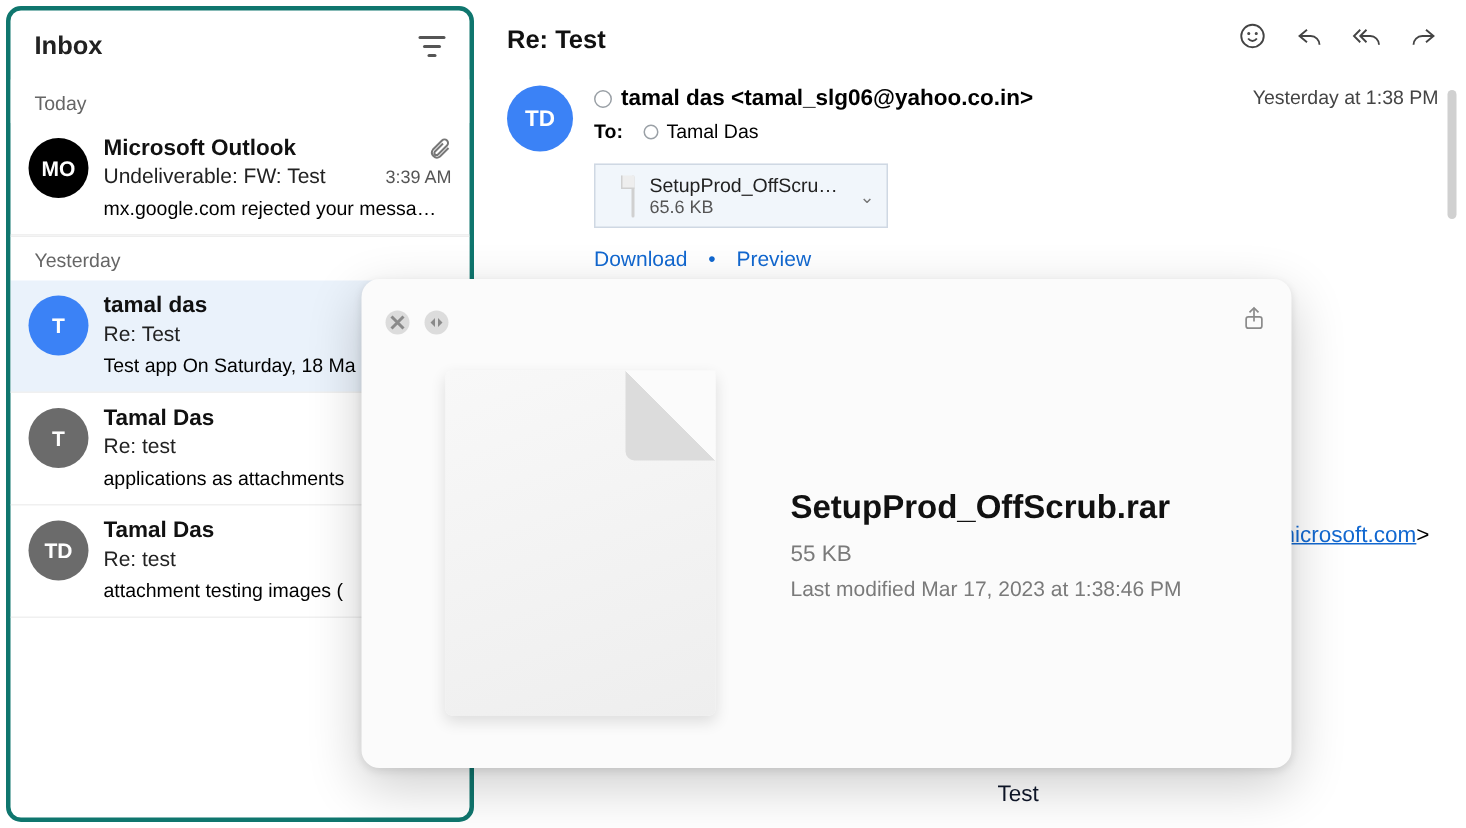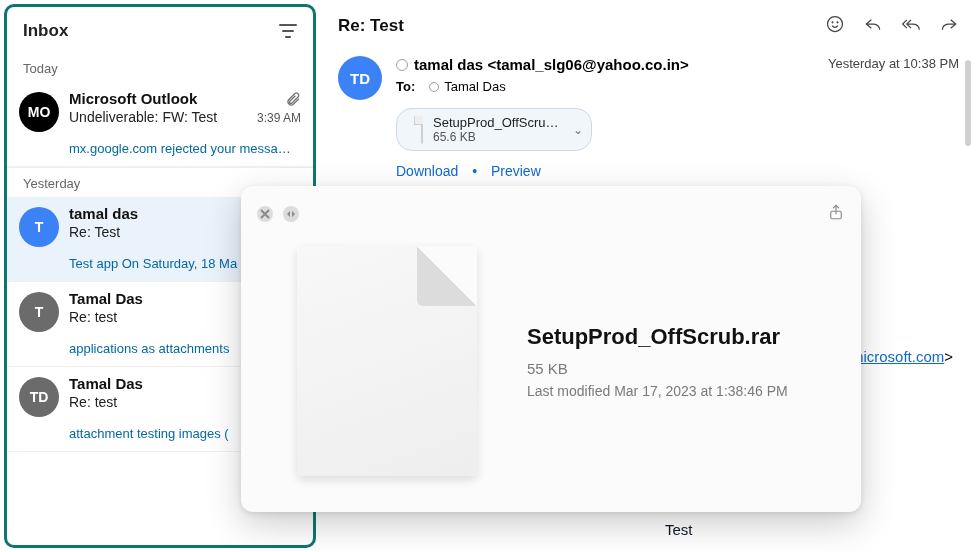--- a/index.html
+++ b/index.html
@@ -25,42 +25,42 @@
   .avatar { flex: 0 0 40px; width: 40px; height: 40px; border-radius: 50%; color: #fff; font-weight: 600; font-size: 14px; display: flex; align-items: center; justify-content: center; margin-right: 10px; margin-top: 2px; }
   .avatar.green { background: #000000; }
   .avatar.blue  { background: #3b82f6; }
   .avatar.grey  { background: #6b6b6b; }
   .msg-body { flex: 1; min-width: 0; }
   .msg-top { display: flex; align-items: center; }
   .sender { font-size: 15px; font-weight: 600; color: #111; flex: 1; white-space: nowrap; overflow: hidden; text-overflow: ellipsis; }
   .clip { width: 16px; height: 16px; margin-left: 6px; color: #777; }
   .time { font-size: 12px; color: #555; margin-left: 8px; white-space: nowrap; }
   .subject { font-size: 14px; color: #222; white-space: nowrap; overflow: hidden; text-overflow: ellipsis; margin-top: 2px; }
-  .preview { font-size: 13px; color: #0369a1; white-space: nowrap; overflow: hidden; text-overflow: ellipsis; margin-top: 16px; }
+  .preview { font-size: 13px; color: #000000; white-space: nowrap; overflow: hidden; text-overflow: ellipsis; margin-top: 6px; }
 
   
   .reader { flex: 1; position: relative; padding: 14px 18px; }
   .reader-top { display: flex; align-items: center; margin-bottom: 18px; }
   .reader-subject { font-size: 17px; font-weight: 700; color: #111; flex: 1; }
   .action-icons { display: flex; gap: 18px; color: #555; }
   .action-icons svg { width: 20px; height: 20px; stroke: #444; stroke-width: 1.5; fill: none; }
 
   .reader-row { display: flex; align-items: flex-start; }
   .reader-avatar { flex: 0 0 44px; width: 44px; height: 44px; border-radius: 50%; background: #3b82f6; color: #fff; font-weight: 600; display: flex; align-items: center; justify-content: center; margin-right: 14px; font-size: 15px; }
   .reader-meta { flex: 1; min-width: 0; }
   .from-line { display: flex; align-items: center; font-size: 15px; }
   .presence { width: 12px; height: 12px; border: 1.5px solid #9aa0a6; border-radius: 50%; margin-right: 6px; }
   .from-name { font-weight: 700; }
   .from-addr { font-weight: 700; }
   .timestamp { font-size: 13px; color: #444; white-space: nowrap; margin-left: 12px; }
   .to-line { display: flex; align-items: center; font-size: 13px; margin-top: 6px; }
   .to-label { font-weight: 700; margin-right: 14px; }
   .presence-sm { width: 10px; height: 10px; border: 1.3px solid #9aa0a6; border-radius: 50%; margin-right: 5px; }
 
-  .attach-card { display: inline-flex; align-items: center; border: 1px solid #cfd8e3; background: #f1f6fb; border-radius: 16px; padding: 6px 28px 6px 24px; margin-top: 14px; position: relative; width: 196px; }
+  .attach-card { display: inline-flex; align-items: center; border: 1px solid #cfd8e3; background: #f1f6fb; border-radius: 0; padding: 6px 28px 6px 24px; margin-top: 14px; position: relative; width: 196px; }
   .file-thumb { width: 22px; height: 28px; background: #fff; border: 1px solid #d0d0d0; border-radius: 2px; margin-right: 10px; position: relative; }
   .file-thumb::after { content:""; position:absolute; top:-1px; right:-1px; width:8px; height:8px; background:#eee; border-left:1px solid #d0d0d0; border-bottom:1px solid #d0d0d0; }
   .attach-name { font-size: 13px; color: #222; white-space: nowrap; overflow: hidden; text-overflow: ellipsis; max-width: 130px; }
   .attach-size { font-size: 12px; color: #555; }
   .attach-chevron { position: absolute; right: 8px; top: 50%; transform: translateY(-50%); color: #777; font-size: 12px; }
 
   .attach-links { margin-top: 12px; font-size: 14px; }
   .attach-links a { color: #1268d0; text-decoration: none; cursor: pointer; }
   .dot-sep { color: #1268d0; margin: 0 10px; }
 
@@ -189,21 +189,21 @@
     <div class="reader-row">
       <div class="reader-avatar">TD</div>
       <div class="reader-meta">
         <div style="display:flex;align-items:flex-start;">
           <div class="from-line" style="flex:1">
             <span class="presence"></span>
             <span class="from-name">tamal das</span>
             <span>&nbsp;</span>
             <span class="from-addr">&lt;tamal_slg06@yahoo.co.in&gt;</span>
           </div>
-          <div class="timestamp">Yesterday at 10:38 PM</div>
+          <div class="timestamp">Yesterday at 1:38 PM</div>
         </div>
         <div class="to-line">
           <span class="to-label">To:</span>
           <span class="presence-sm"></span>
           <span>Tamal Das</span>
         </div>
 
         <div class="attach-card">
           <div class="file-thumb"></div>
           <div>

